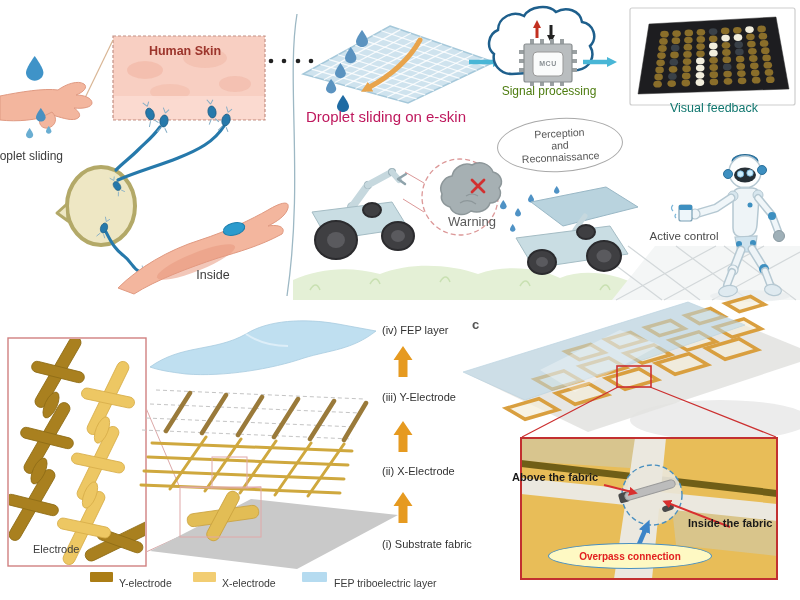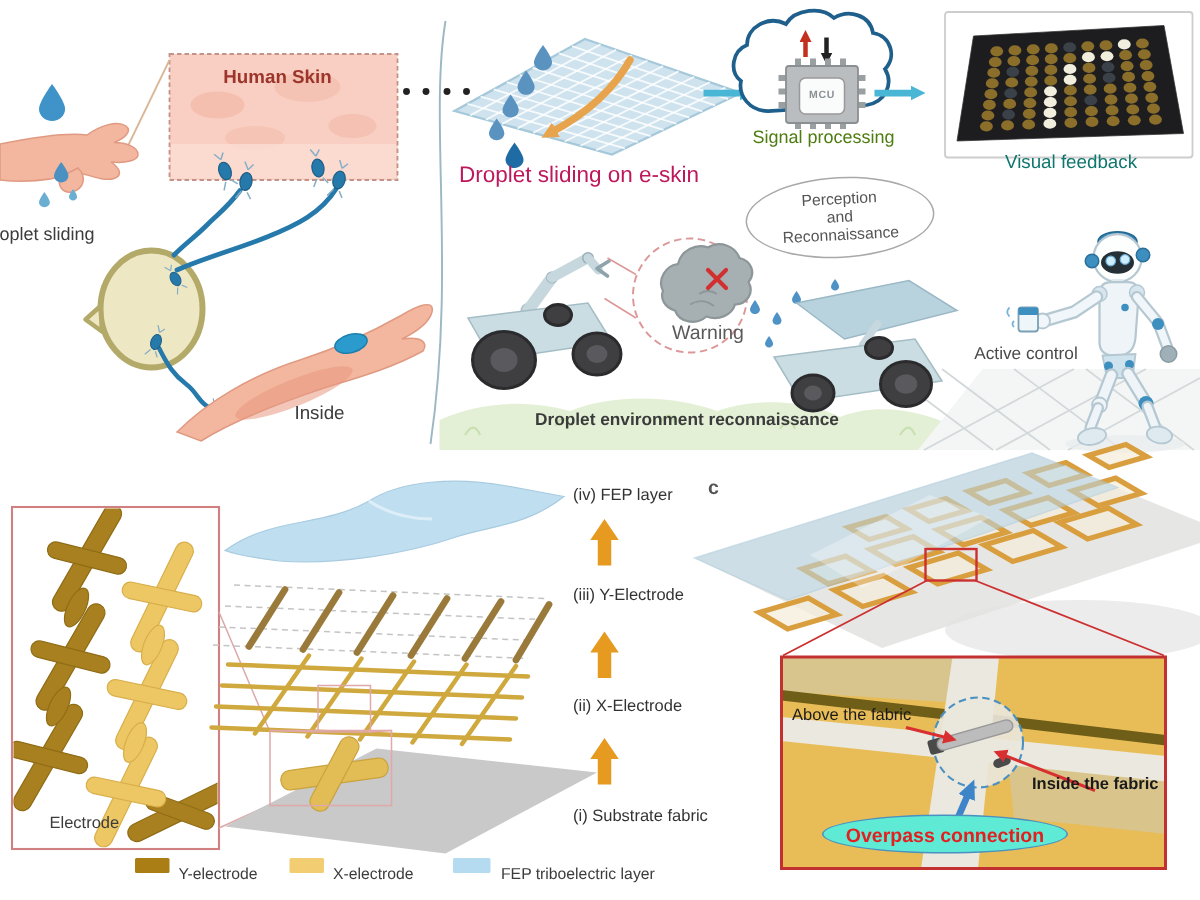--- a/index.html
+++ b/index.html
@@ -6,21 +6,21 @@
   html,body{background:#fff}
   body{font-family:"Liberation Sans",sans-serif}
   #canvas{position:relative;width:800px;height:600px;background:#fff;overflow:hidden}
   #art{position:absolute;left:0;top:0;z-index:1}
   .lbl{position:absolute;z-index:3;white-space:nowrap;color:#3c3c3c;line-height:1.1}
   .ctr{transform:translateX(-50%)}
   .oval{position:absolute;z-index:3;display:flex;flex-direction:column;align-items:center;justify-content:center;text-align:center}
   #perception-oval{left:497px;top:118px;width:126px;height:54px;border:1.3px solid #a9a9a9;border-radius:50%;
     font-size:10.5px;color:#555;transform:rotate(-3deg);background:rgba(255,255,255,.6)}
   #overpass-oval{left:548px;top:543px;width:164px;height:26px;border:1.5px solid #4a90c0;border-radius:50%;
-    background:#5eead4;font-size:13px;font-weight:bold;color:#e22020}
+    background:#fef9c3;font-size:10px;font-weight:bold;color:#e22020}
   .legend-swatch{position:absolute;z-index:3;width:23px;height:10px;top:572px;border-radius:1px}
   .llabel{top:578px;font-size:10.5px;color:#3c3c3c}
   .stack-lbl{font-size:11px;color:#333;left:382px}
 </style>
 </head>
 <body>
 
 <div id="canvas">
 
 <svg id="art" width="800" height="600" viewBox="0 0 800 600">
@@ -467,36 +467,35 @@
 <div class="lbl ctr" style="left:548px;top:60px;font-size:7px;font-weight:bold;color:#8a9094;letter-spacing:.5px">MCU</div>
 <div class="lbl ctr" style="left:549px;top:85px;font-size:12px;color:#4d7c0f">Signal processing</div>
 <div class="lbl ctr" style="left:714px;top:102px;font-size:12.5px;color:#0f766e">Visual feedback</div>
 
 <div class="oval" id="perception-oval">
   <span>Perception</span>
   <span>and</span>
   <span>Reconnaissance</span>
 </div>
 <div class="lbl ctr" style="left:472px;top:215px;font-size:13px;color:#5a5a5a">Warning</div>
-<div class="lbl ctr" style="left:458px;top:274px;font-size:11.5px;font-weight:bold;color:#3b3b3b">Droplet environment reconnaissance</div>
 <div class="lbl ctr" style="left:684px;top:230px;font-size:11.5px;color:#4a4a4a">Active control</div>
 
 <div class="lbl" style="left:33px;top:543px;font-size:11px">Electrode</div>
 <div class="lbl stack-lbl" style="top:324px">(iv) FEP layer</div>
 <div class="lbl stack-lbl" style="top:391px">(iii) Y-Electrode</div>
 <div class="lbl stack-lbl" style="top:465px">(ii) X-Electrode</div>
 <div class="lbl stack-lbl" style="top:538px">(i) Substrate fabric</div>
 
 <div class="legend-swatch" style="left: 90px; background: rgb(171, 125, 21);"></div>
 <div class="lbl llabel" style="left:119px">Y-electrode</div>
 <div class="legend-swatch" style="left: 193px; background: rgb(242, 205, 114);"></div>
 <div class="lbl llabel" style="left:222px">X-electrode</div>
 <div class="legend-swatch" style="left: 302px; width: 25px; background: rgb(181, 219, 240);"></div>
 <div class="lbl llabel" style="left:334px">FEP triboelectric layer</div>
 
 <div class="lbl" style="left:472px;top:318px;font-size:13px;font-weight:bold;color:#555">c</div>
-<div class="lbl" style="left:528px;top:471px;font-size:11px;font-weight:normal;color:#1a1a1a;z-index:4">Above the fabric</div>
+<div class="lbl" style="left:512px;top:471px;font-size:11px;font-weight:bold;color:#1a1a1a;z-index:4">Above the fabric</div>
 <div class="lbl" style="left:688px;top:517px;font-size:11px;font-weight:bold;color:#1a1a1a;z-index:4">Inside the fabric</div>
 <div class="oval" id="overpass-oval">
   <span>Overpass connection</span>
 </div>
 
 </div>
 
 </body></html>

